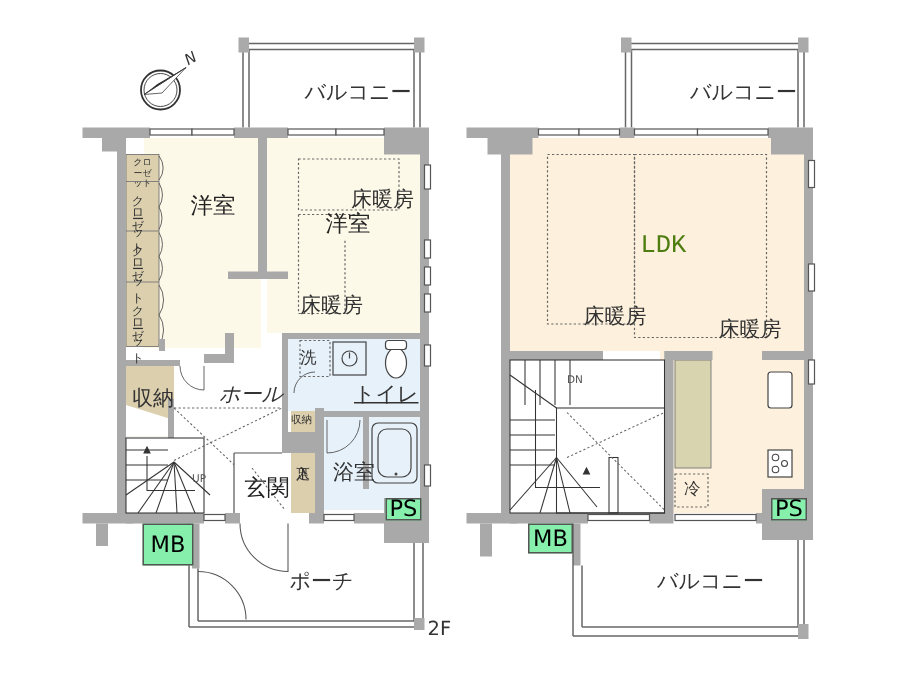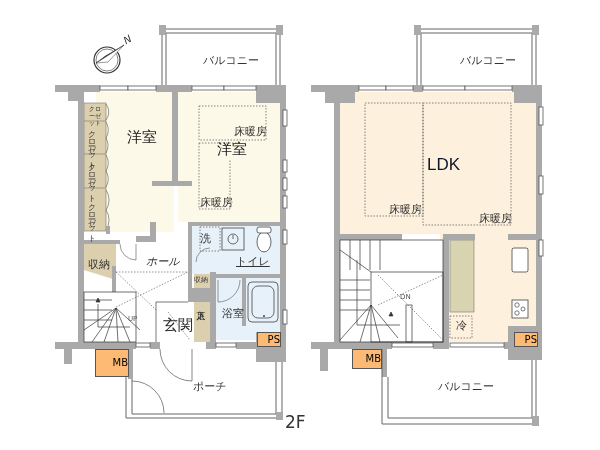--- a/index.html
+++ b/index.html
@@ -1,25 +1,25 @@
 <!DOCTYPE html>
 <html><head>
   <meta charset="utf-8">
   <style>
     html, body { margin: 0; padding: 0; background: #ffffff; }
     body { width: 600px; height: 450px; position: relative; overflow: hidden; font-family: "DejaVu Sans", sans-serif; }
     .plan { position: absolute; left: 0; top: 0; width: 600px; height: 450px; }
     .lbl { position: absolute; color: #333; white-space: nowrap; line-height: 1; }
     .lbl-room { font-size: 15px; color: #222; }
-    .lbl-sm { font-size: 11px; color: #333; }
+    .lbl-sm { font-size: 14px; color: #333; }
     .lbl-xs { font-size: 7px; color: #555; }
     .lbl-vert { writing-mode: vertical-rl; text-orientation: upright; font-size: 8px; color: #333; letter-spacing: -1px; }
-    .lbl-box { position: absolute; border: 1px solid #555; background: #fdba74; font-size: 10px; text-align: right; line-height: 13px; }
-    .floor-tag { position: absolute; font-size: 17px; color: #333; }
-    .ldk { font-family: Liberation Sans, sans-serif; font-size: 17px; color: #0f172a; }
+    .lbl-box { position: absolute; border: 1px solid #555; background: #86efac; font-size: 15px; text-align: center; line-height: 13px; }
+    .floor-tag { position: absolute; font-size: 13px; color: #333; }
+    .ldk { font-family: Liberation Mono, monospace; font-size: 17px; color: #4d7c0f; }
   </style>
 </head>
 <body>
 
 <svg class="plan" viewBox="0 0 600 450" xmlns="http://www.w3.org/2000/svg">
 
   <g>
 
     <g>
       <rect x="160" y="25" width="123" height="60" fill="#fff"></rect>
@@ -288,27 +288,27 @@
 <span class="lbl lbl-sm" style="left:146px;top:256px;font-style:italic;">ホール</span>
 <span class="lbl lbl-xs" style="left:128px;top:316px;">UP</span>
 <span class="lbl lbl-room" style="left:163px;top:318px;text-align:center;">玄関</span>
 <span class="lbl lbl-vert" style="left:196px;top:305px;font-size:9px;">下足入</span>
 <span class="lbl" style="left:200px;top:233px;font-size:11px;">洗</span>
 <span class="lbl lbl-sm" style="left:236px;top:256px;text-decoration:underline;">トイレ</span>
 <span class="lbl" style="left:194px;top:277px;font-size:7px;">収納</span>
 <span class="lbl lbl-sm" style="left:222px;top:308px;">浴室</span>
 <span class="lbl-box" style="left:257px;top:332px;width:22px;">PS</span>
 <span class="lbl-box" style="left:95px;top:349px;width:32px;height:26px;line-height:26px;">MB</span>
-<span class="lbl lbl-sm" style="left:193px;top:381px;font-family:Liberation Serif, serif;">ポーチ</span>
+<span class="lbl lbl-sm" style="left:193px;top:381px;">ポーチ</span>
 <span class="floor-tag" style="left:285px;top:412px;">2F</span>
 
 <span class="lbl lbl-sm" style="left:460px;top:55px;">バルコニー</span>
 <span class="lbl ldk" style="left:427px;top:156px;">LDK</span>
 <span class="lbl lbl-sm" style="left:389px;top:204px;">床暖房</span>
 <span class="lbl lbl-sm" style="left:479px;top:213px;">床暖房</span>
-<span class="lbl lbl-xs" style="left:400px;top:250px;margin-top:44px;">DN</span>
+<span class="lbl lbl-xs" style="left:378px;top:250px;">DN</span>
 <span class="lbl" style="left:456px;top:320px;font-size:11px;">冷</span>
 <span class="lbl-box" style="left:514px;top:332px;width:22px;">PS</span>
 <span class="lbl-box" style="left:352px;top:349px;width:28px;height:18px;line-height:18px;">MB</span>
 <span class="lbl lbl-sm" style="left:438px;top:381px;">バルコニー</span>
 <span class="floor-tag" style="left:541px;top:414px;margin-top:41px;">3F</span>
 
 <span class="lbl" style="left:124px;top:35px;font-size:10px;font-style:italic;transform:rotate(-30deg);">N</span>
 
 </body></html>

